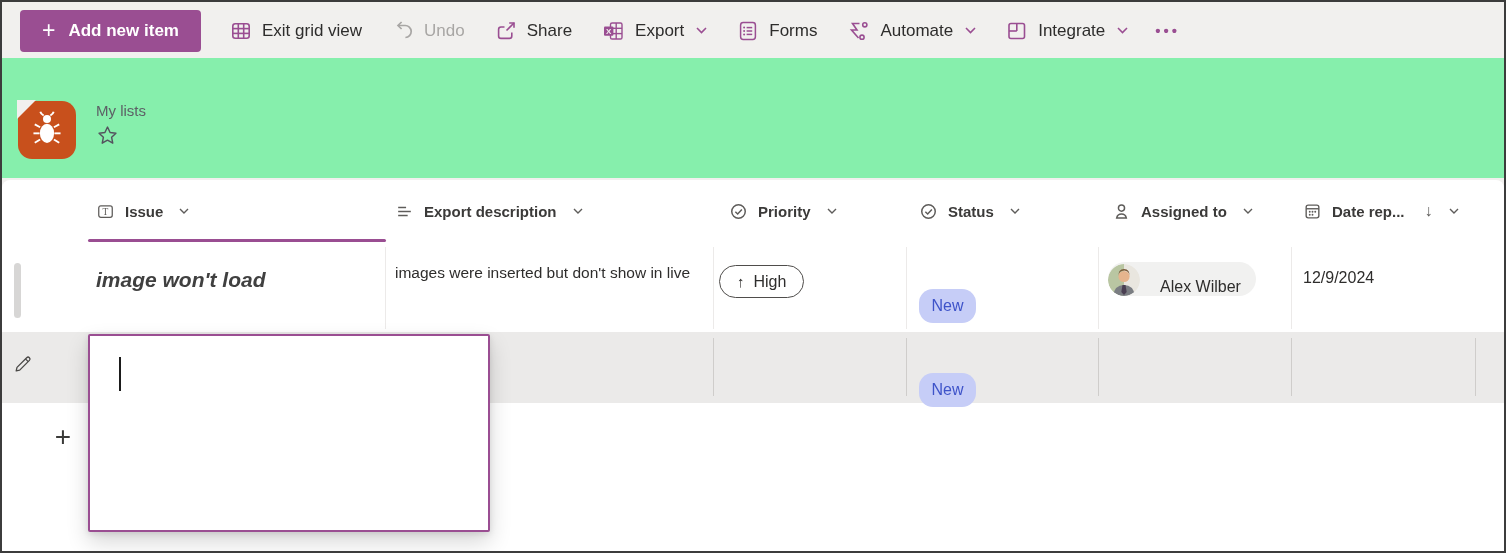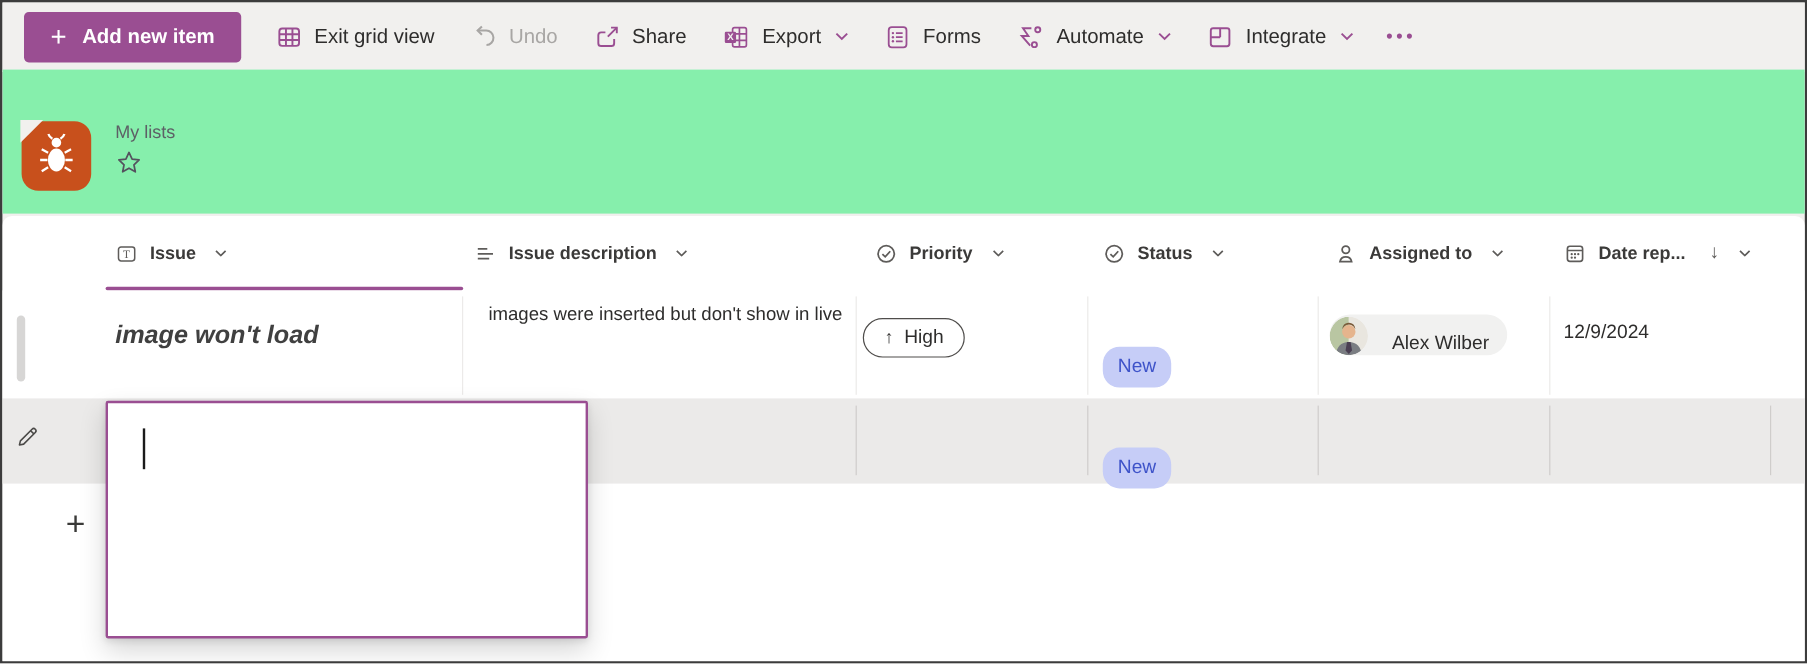--- a/index.html
+++ b/index.html
@@ -48,22 +48,22 @@
   .sort-arrow{ font-size:16px; color:#5e5c5a; margin-left:10px; }
   .issue-underline{ position:absolute; left:86px; top:59px; width:298px; height:3px;
     background:#9a4e92; border-radius:2px; }
   
   .row1{ position:absolute; left:0; top:62px; right:0; height:90px; background:#fff; }
   .row1 .vdiv{ position:absolute; top:5px; height:82px; width:1px; background:#eceae9; }
   .rowbar{ position:absolute; left:12px; top:21px; width:7px; height:55px;
     background:#d7d6d5; border-radius:4px; cursor:pointer; }
   .cell-issue{ position:absolute; left:94px; top:26px; font-size:21px; font-weight:700;
     color:#404040; cursor:pointer;font-style:italic; }
-  .cell-desc{ position:absolute; left:393px; top:10px; width:302px; font-size:15.5px;
-    line-height:21.5px; color:#2e2d2c; cursor:pointer;margin-left:12px; }
+  .cell-desc{ position:absolute; left:393px; top:20px; width:302px; font-size:15.5px;
+    line-height:21.5px; color:#2e2d2c; cursor:pointer; }
   .pill-priority{ position:absolute; left:717px; top:23px; height:33px; padding:0 17px;
     border:1px solid #4f4d4b; border-radius:17px; display:flex; align-items:center;
     gap:9px; font-size:16px; color:#2e2d2c; background:#fff; cursor:pointer; }
   .pill-priority .arrow{ font-size:15px; }
   .badge-new{ position:absolute; left:917px; width:57px; height:34px; border-radius:14px;
     background:#c6cdf7; color:#3e53c9; font-size:16px; display:flex; align-items:center;
     justify-content:center; cursor:pointer;margin-top:27px; }
   .row1 .badge-new{ top:20px; }
   .pill-person{ position:absolute; left:1106px; top:20px; height:34px; border-radius:17px;
     background:#f1f1f0; display:flex; align-items:flex-end; gap:20px; padding-right:15px;
@@ -249,21 +249,21 @@
     </div>
 
     <div class="col-head" style="left:393px">
       <span>
         <svg width="19" height="19" viewBox="0 0 18 18" fill="none" stroke="currentColor" stroke-width="1.4">
           <line x1="3" y1="5.2" x2="10.5" y2="5.2"></line>
             <line x1="3" y1="9" x2="15" y2="9"></line>
             <line x1="3" y1="12.8" x2="12" y2="12.8"></line>
         </svg>
       </span>
-      <span class="col-label">Issue description</span>
+      <span class="col-label">Export description</span>
       <span class="chev">
         <svg width="10" height="6" viewBox="0 0 10 6" fill="none" stroke="currentColor" stroke-width="1.4">
             <path d="M1 1 L5 5 L9 1"></path>
           </svg>
       </span>
     </div>
 
     <div class="col-head" style="left:727px">
       <span>
         <svg width="19" height="19" viewBox="0 0 18 18" fill="none" stroke="currentColor" stroke-width="1.4">

